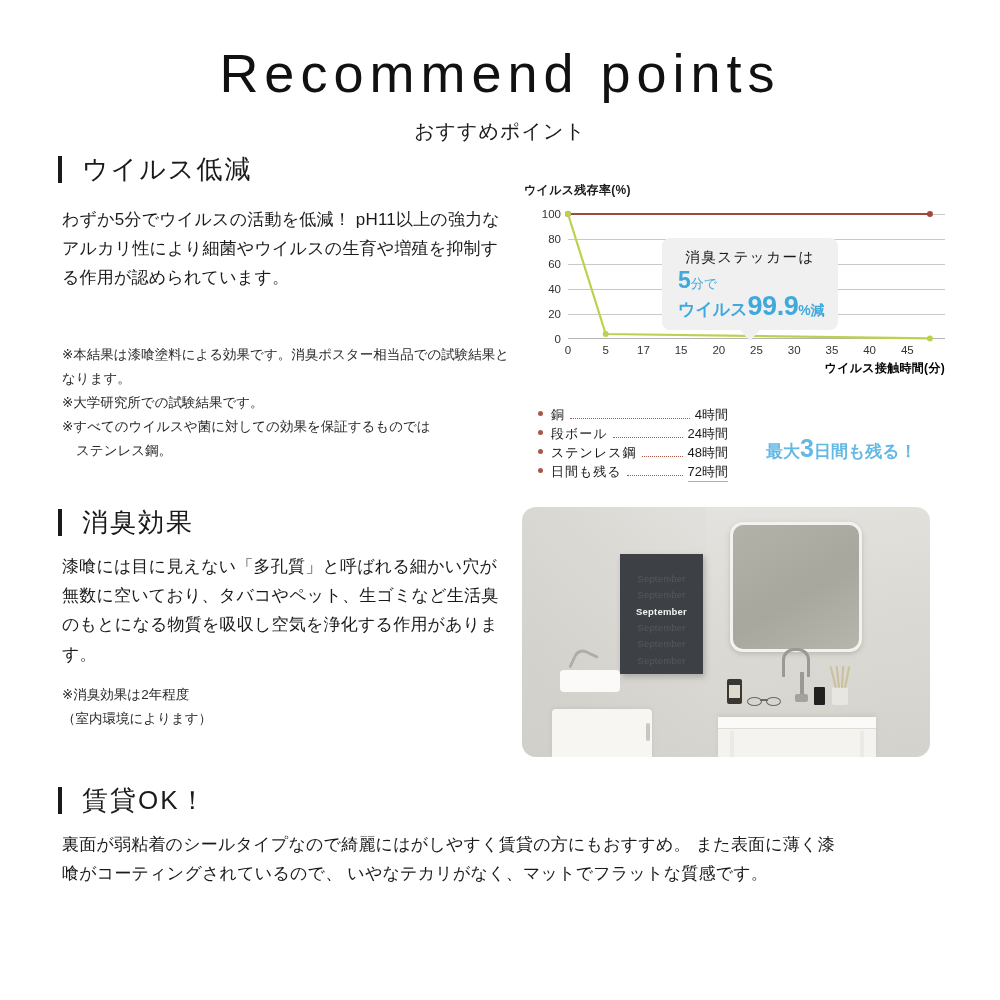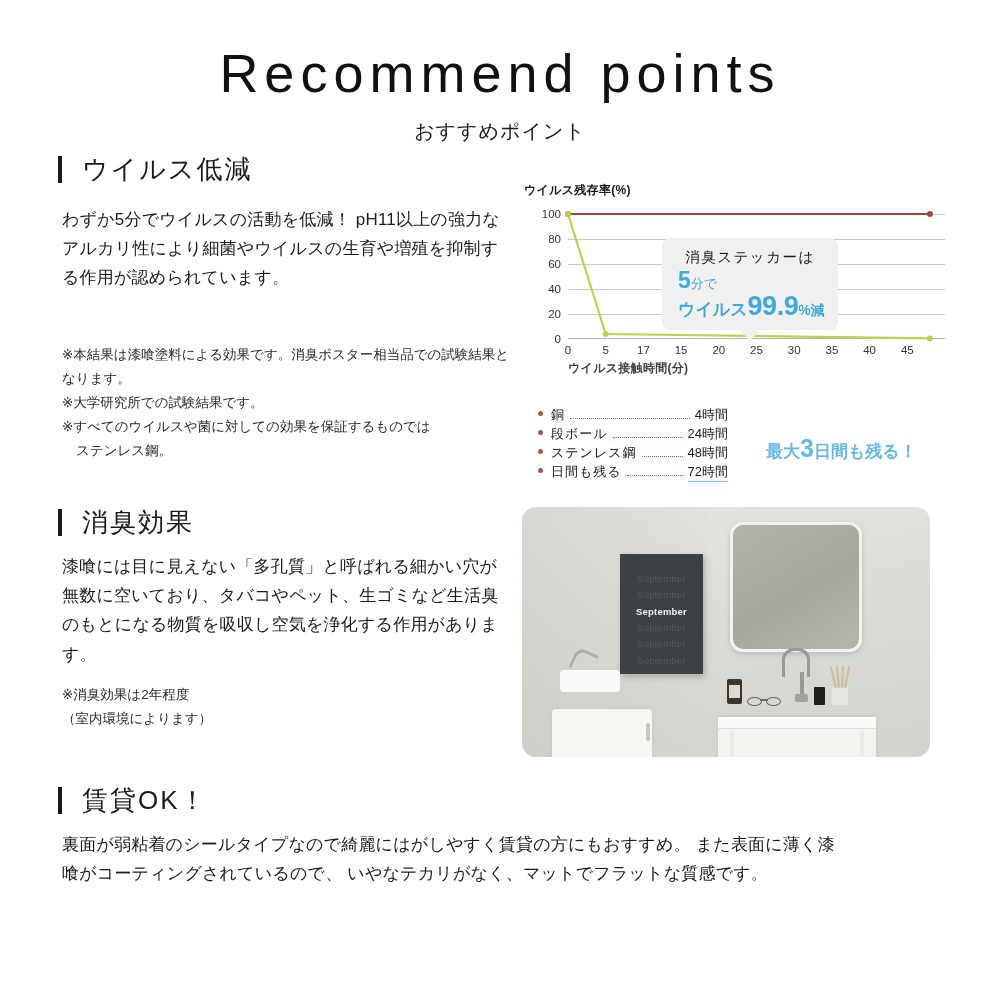--- a/index.html
+++ b/index.html
@@ -112,22 +112,22 @@
     position: absolute;
     top: 100%; margin-top: 5px;
     font-size: 11.5px; color: #333;
     transform: translateX(-50%);
     white-space: nowrap;
   }
   #chart-x-axis-title {
     position: absolute;
     left: 44px; width: 377px;
     top: 178px;
-    text-align: left;
-    font-size: 12px; font-weight: bold; color: #404040;
+    text-align: right;
+    font-size: 12px; font-weight: bold; color: #000000;
     letter-spacing: 0.3px;
   }
   #series-svg {
     position: absolute; left: 0; top: 0;
     width: 100%; height: 100%;
     overflow: visible;
   }
 
   
   #chart-callout {

